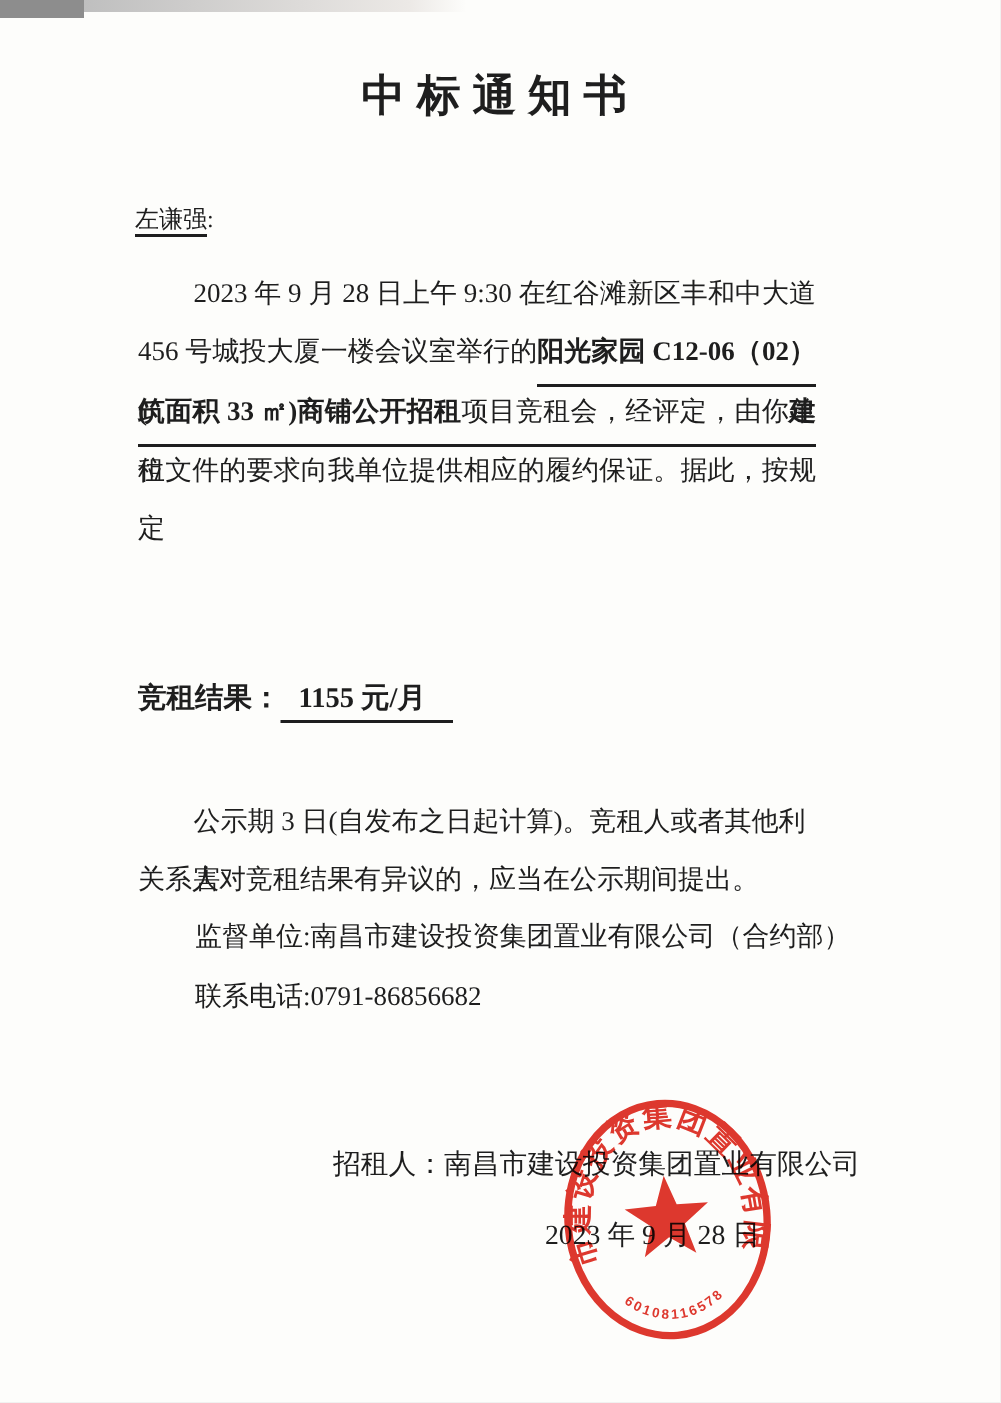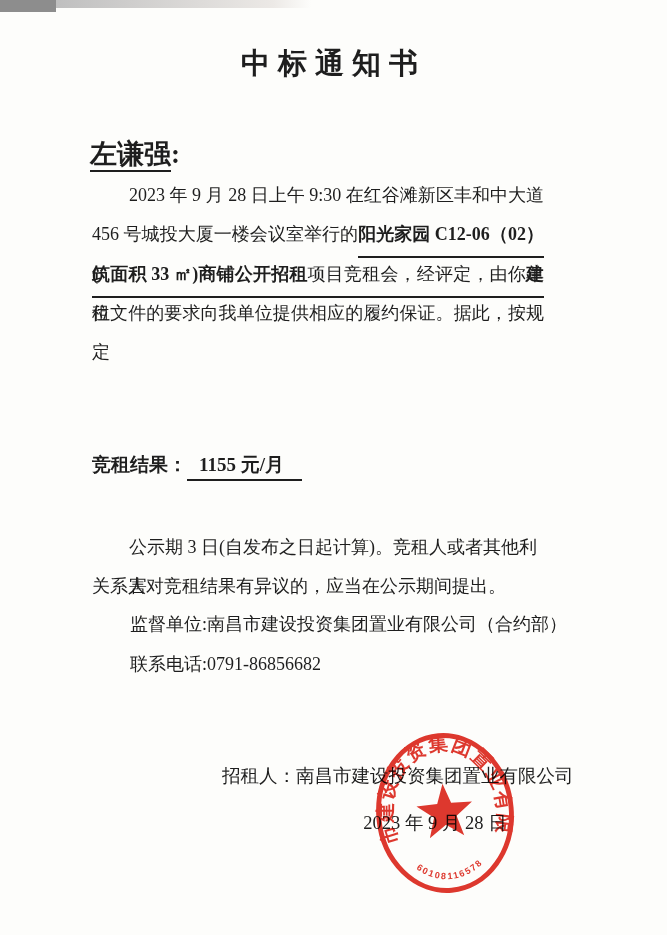--- a/index.html
+++ b/index.html
@@ -17,21 +17,21 @@
   .artifact-light { position:absolute; top:0; left:56px; width:255px; height:8px;
                     background:linear-gradient(to right,#bfbfbf,#ece9e6 85%,rgba(236,233,230,0)); }
 
   .title {
     position:absolute; top:44px; left:0; width:667px;
     margin:0; text-align:center;
     font-size:29px; font-weight:bold; letter-spacing:8px;
   }
   .salutation {
     position:absolute; top:136px; left:90px;
-    font-size:27px; font-weight:bold;
+    font-size:16px; font-weight:normal;
   }
   .salutation .name { border-bottom:2px solid currentColor; padding-bottom:1px; }
 
   .para1 { position:absolute; top:176px; left:92px; width:452px; font-size:18px; }
   .para1 .line { height:39.3px; line-height:39.3px; white-space:nowrap; }
   .para1 .jline { white-space:normal; text-align:justify; text-align-last:justify; }
   .indent { padding-left:37px; }
   .emph { font-weight:bold; border-bottom:2px solid currentColor; padding-bottom:12px; }
 
   .result { position:absolute; top:452px; left:92px; font-size:19px; font-weight:bold; }

